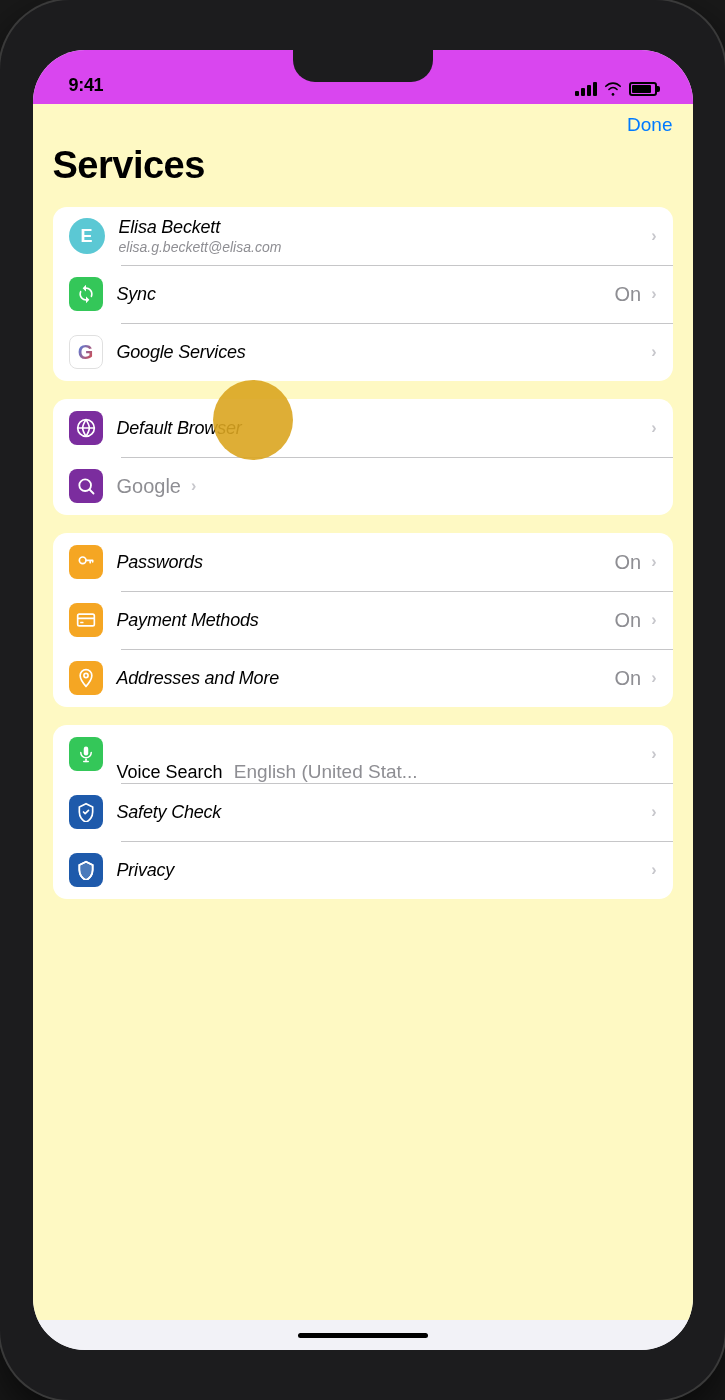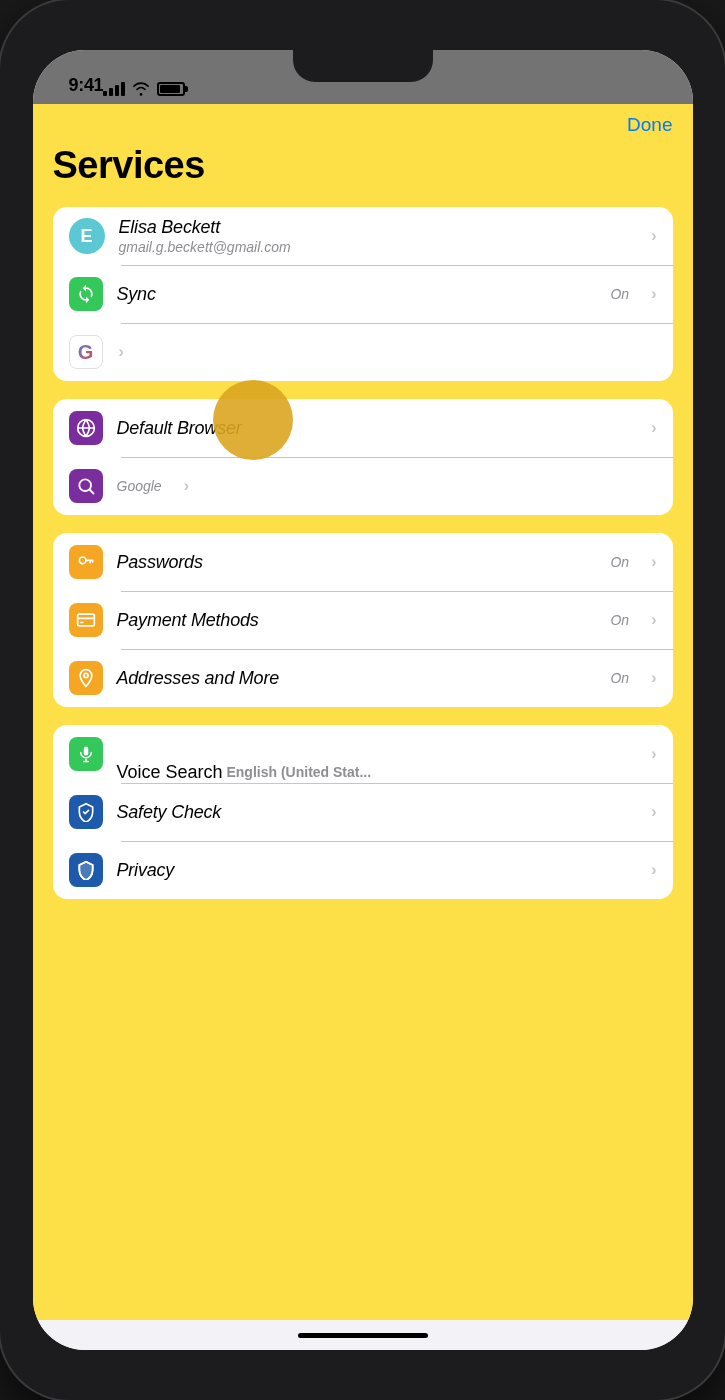--- a/index.html
+++ b/index.html
@@ -31,25 +31,25 @@
       background: #f2f2f7;
       border-radius: 52px;
       overflow: hidden;
       position: relative;
       display: flex;
       flex-direction: column;
     }
 
     
     .status-bar {
-      background: #737373;
+      background: #d946ef;
       height: 54px;
       display: flex;
       align-items: flex-end;
-      justify-content: flex-start;
+      justify-content: space-between;
       padding: 0 36px 8px;
       flex-shrink: 0;
     }
 
     .status-time {
       font-size: 18px;
       font-weight: 600;
       color: #000;
       letter-spacing: -0.3px;
     }
@@ -117,21 +117,21 @@
       height: 32px;
       background: #1c1c1e;
       border-radius: 0 0 22px 22px;
       z-index: 10;
     }
 
     
     .content {
       flex: 1;
       overflow: hidden;
-      background: #fde047;
+      background: #fef9c3;
       padding: 0 20px;
     }
 
     
     .header {
       display: flex;
       justify-content: flex-end;
       padding: 10px 0 4px;
     }
 
@@ -232,24 +232,23 @@
       letter-spacing: -0.2px;
     }
 
     .row-sublabel {
       font-size: 14px;
       color: #8e8e93;
       margin-top: 1px;
     }
 
     .row-value {
-      font-size: 14px;
+      font-size: 20px;
       color: #8e8e93;
-      margin-right: 20px;
-      font-style: italic;
+      margin-right: 8px;
     }
 
     .chevron {
       color: #c7c7cc;
       font-size: 16px;
       font-weight: 600;
       margin-left: 2px;
     }
 
     
@@ -298,34 +297,34 @@
     
     .icon-green { background: #34c759; }
     .icon-blue-shield { background: #1e5aab; }
     .icon-orange { background: #ff6b00; }
     .icon-purple { background: #7b2d9e; }
     .icon-yellow { background: #f5a623; }
 
     .voice-label-container {
       flex: 1;
       display: flex;
-      align-items: center;
-      gap: 0;
+      align-items: flex-end;
+      gap: 6px;
       margin-top: 36px;
     }
 
     .row-label-dark {
       font-size: 18px;
       font-weight: 400;
       color: #000;
     }
 
     .row-label-gray {
-      font-size: 14px;
-      font-weight: 700;
+      font-size: 19px;
+      font-weight: 400;
       color: #8e8e93;
     }
   </style>
 </head>
 <body>
 
 <div class="phone-frame">
   <div class="phone-screen">
 
     <div class="notch"></div>
@@ -357,41 +356,44 @@
       </div>
 
       <div class="page-title">Services</div>
 
       <div class="settings-group">
 
         <div class="settings-row">
           <div class="icon-avatar">E</div>
           <div class="row-text">
             <div class="row-label">Elisa Beckett</div>
-            <div class="row-sublabel">gmail.g.beckett@gmail.com</div>
+            <div class="row-sublabel">elisa.g.beckett@elisa.com</div>
           </div>
           <span class="chevron">›</span>
         </div>
 
         <div class="settings-row">
           <div class="row-icon icon-green">
             <svg width="20" height="20" viewBox="0 0 24 24" fill="none">
               <path d="M12 4V1L8 5l4 4V6c3.31 0 6 2.69 6 6 0 1.01-.25 1.97-.7 2.8l1.46 1.46C19.54 15.03 20 13.57 20 12c0-4.42-3.58-8-8-8zm0 14c-3.31 0-6-2.69-6-6 0-1.01.25-1.97.7-2.8L5.24 7.74C4.46 8.97 4 10.43 4 12c0 4.42 3.58 8 8 8v3l4-4-4-4v3z" fill="white"></path>
             </svg>
           </div>
           <div class="row-text">
             <div class="row-label">Sync</div>
           </div>
           <span class="row-value">On</span>
           <span class="chevron">›</span>
         </div>
 
         <div class="settings-row">
           <div class="icon-google">
             <span class="google-g">G</span>
+          </div>
+          <div class="row-text">
+            <div class="row-label">Google Services</div>
           </div>
           <span class="chevron">›</span>
         </div>
 
       </div>
 
       <div class="cursor-overlay"></div>
 
       <div class="settings-group">
 

